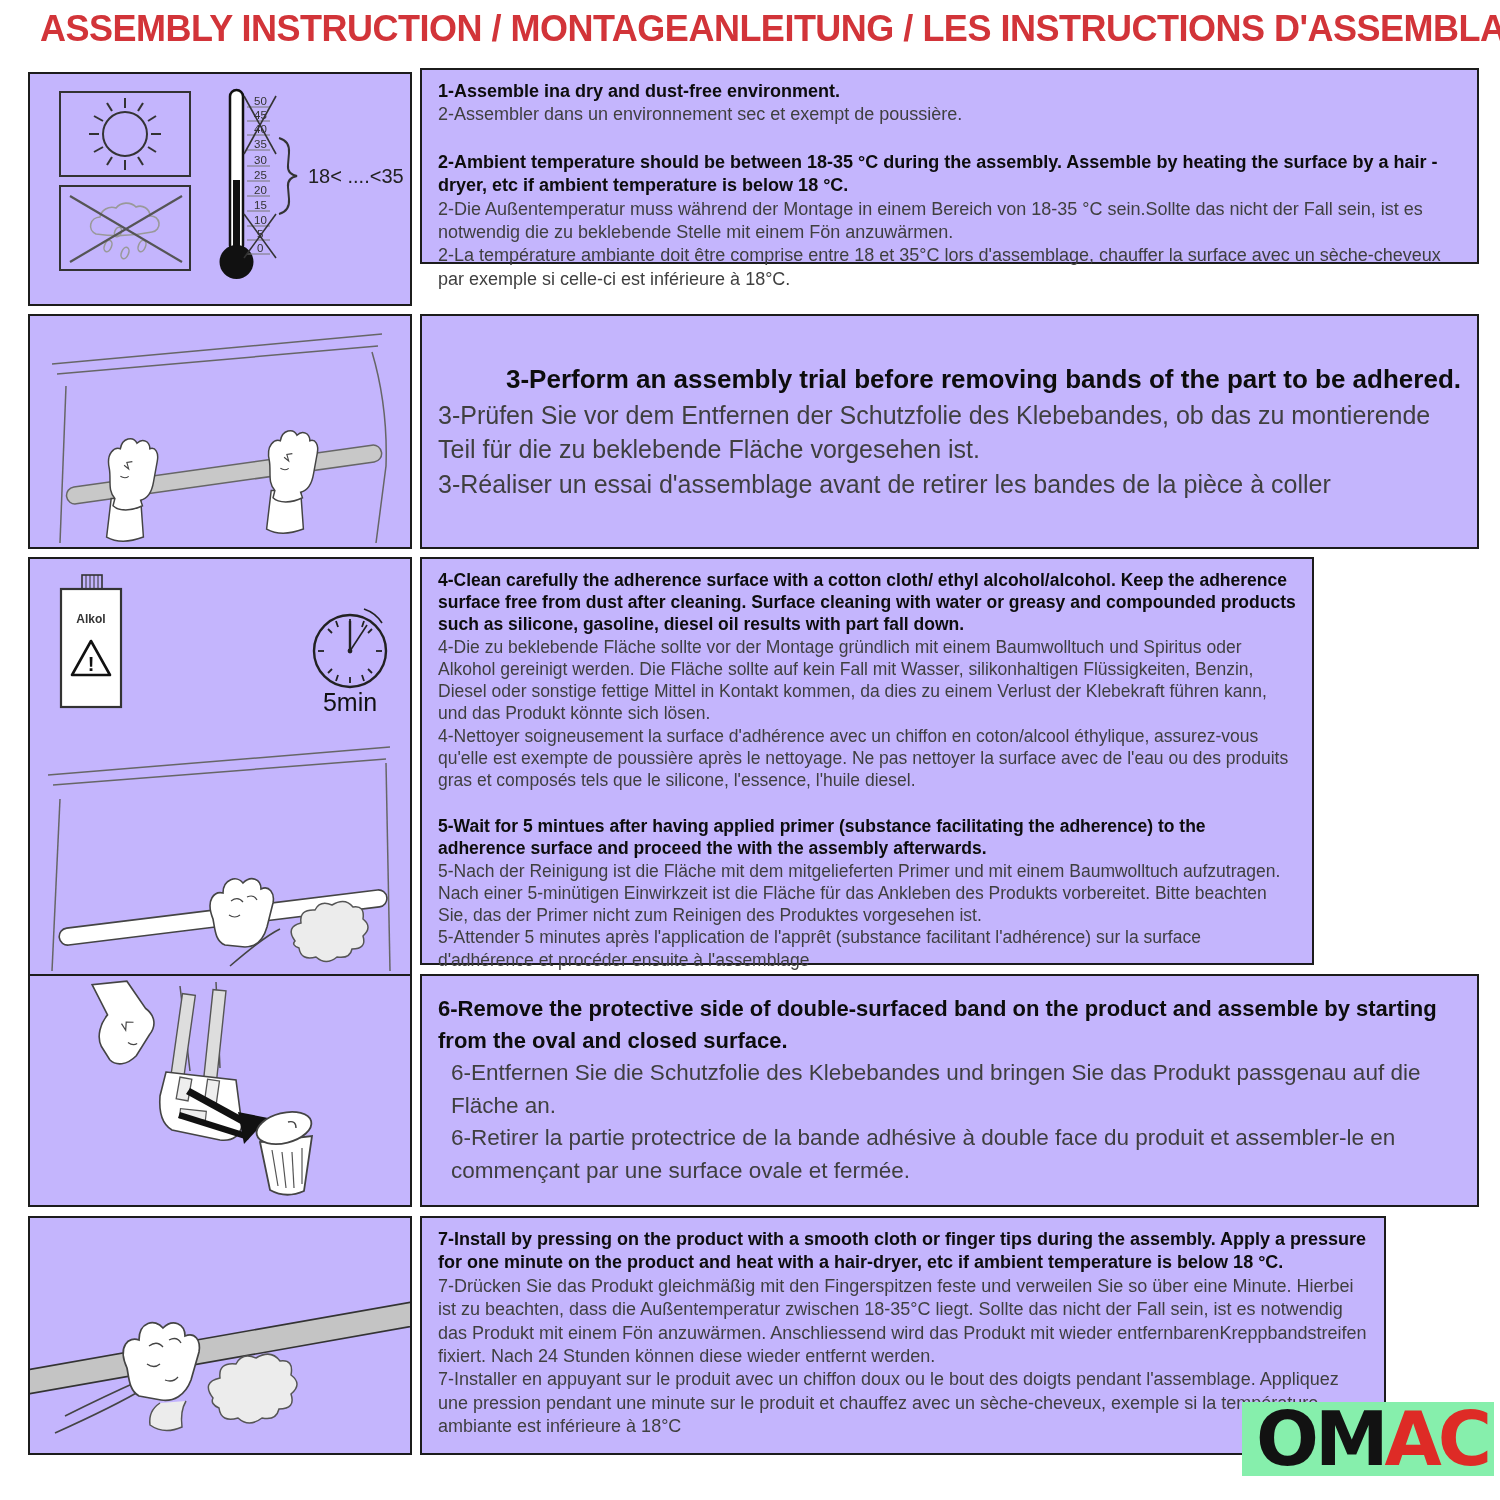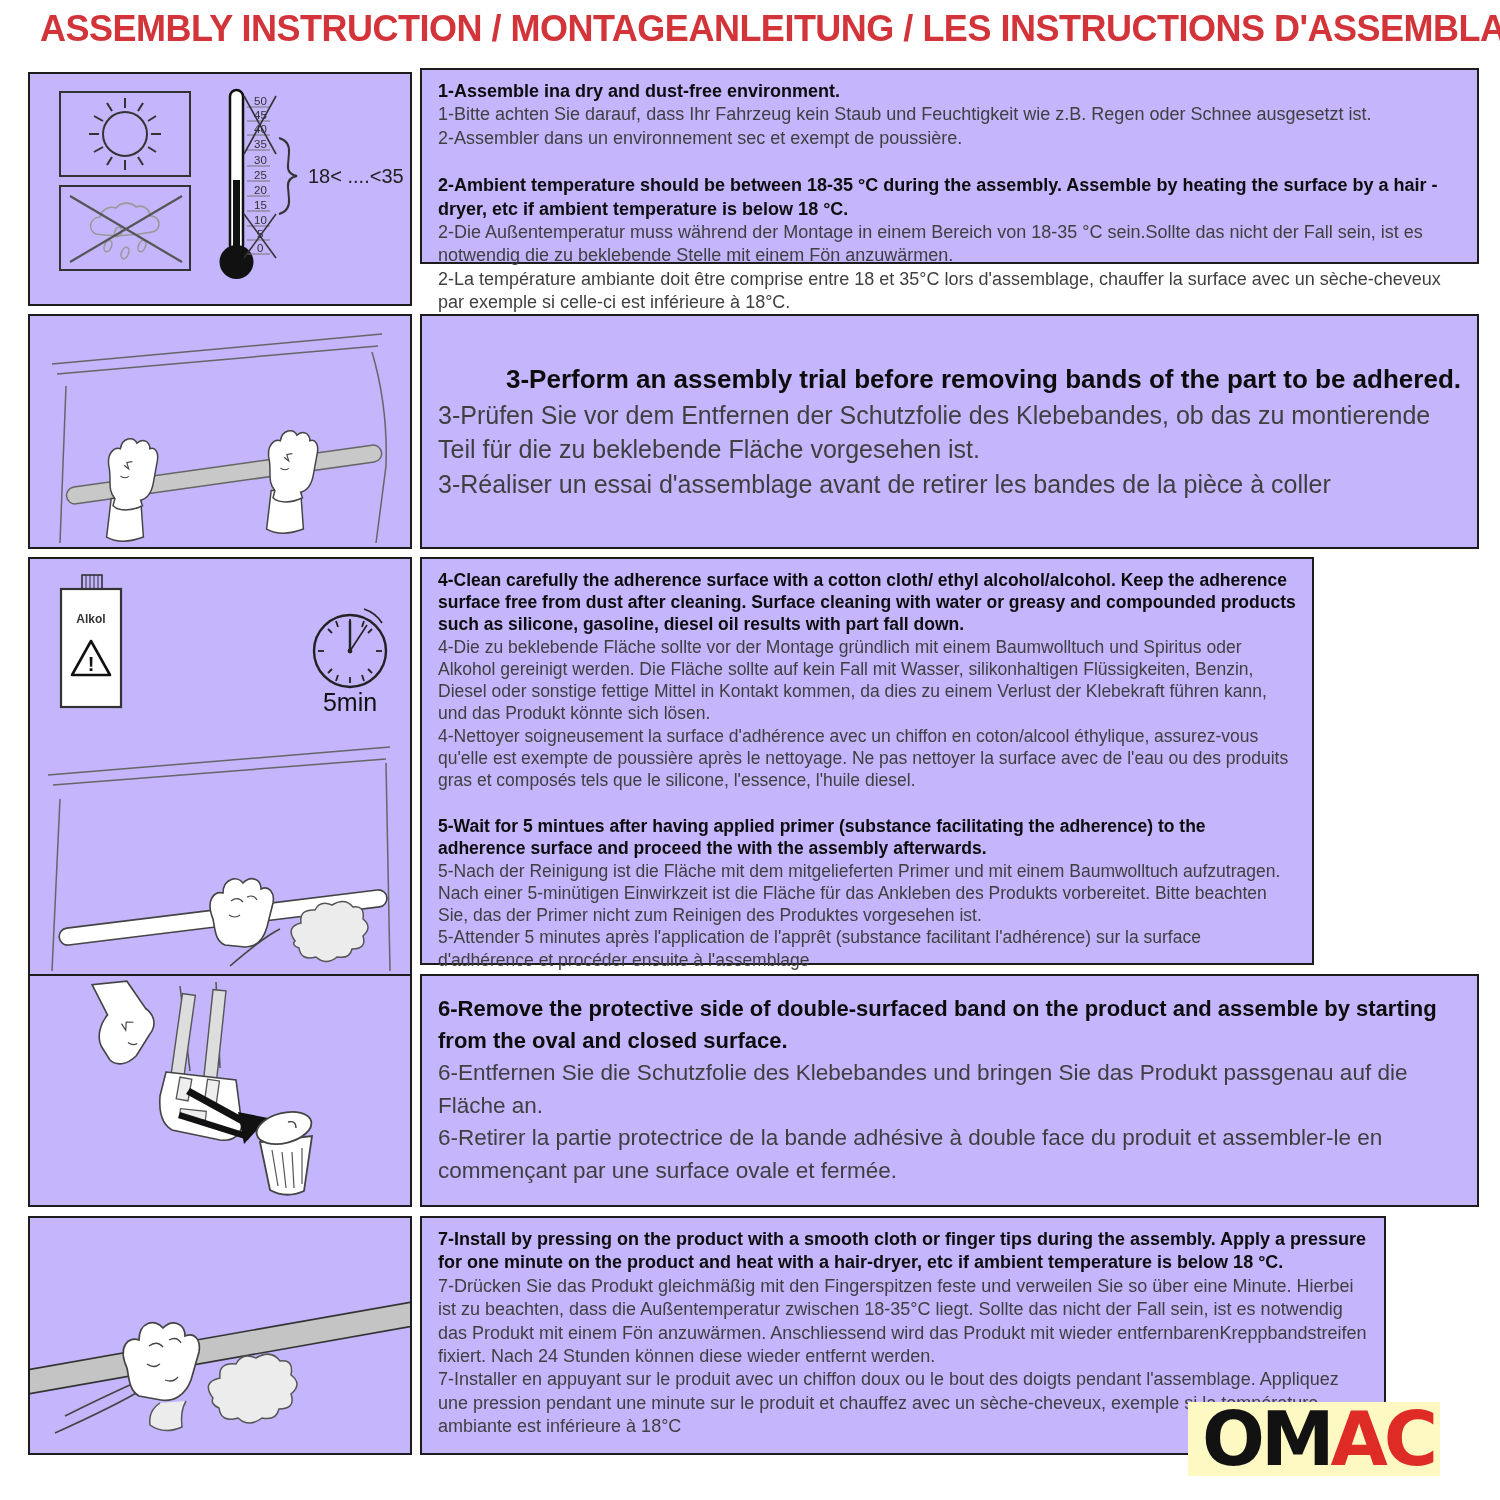--- a/index.html
+++ b/index.html
@@ -21,25 +21,25 @@
   .textbox { padding:10px 16px; }
   .center-v { display:flex; flex-direction:column; justify-content:center; }
   p { margin:0; }
   .en { font-weight:bold; color:#0d0d0d; }
   .tr { font-weight:normal; color:#3f3f3f; }
   .size-s p { font-size:18px; line-height:1.3; }
   .size-xs p { font-size:17.5px; line-height:1.27; }
   .size-l .en { font-size:26px; line-height:1.38;text-align:right; }
   .size-l .tr { font-size:25px; line-height:1.38; }
   .size-m .en { font-size:22px; line-height:1.45; }
-  .size-m .tr { font-size:22.5px; line-height:1.45; }
+  .size-m .tr { font-size:22.5px; line-height:1.45;margin-left:13px; }
   .tblock + .tblock { margin-top:24px; }
   .logo {
-    position:absolute; left:1188px; top:1402px; z-index:5;
-    background:#fef9c3; padding:0 6px 0 14px;
+    position:absolute; left:1242px; top:1402px; z-index:5;
+    background:#86efac; padding:0 6px 0 14px;
     font-family:"DejaVu Sans", sans-serif; font-weight:bold;
     font-size:74px; letter-spacing:-4px; line-height:1; white-space:nowrap;
   }
   .logo .lb { color:#121212; }
   .logo .lr { color:#de2b26; }
   svg text { font-family:"Liberation Sans", sans-serif; }
 </style>
 </head>
 <body>
 
@@ -122,21 +122,20 @@
         </g>
         <path d="M249,64 q11,3 10,15 l-1,12 q-1,9 9,11 q-10,2 -9,11 l1,12 q1,12 -10,15" fill="none" stroke="#333" stroke-width="2"></path>
         <text x="278" y="109" font-size="20" fill="#222">18&lt; ....&lt;35 C</text>
       </g>
     </svg>
   </div>
 
   <div class="box textbox size-s" style="left:420px; top:68px; width:1059px; height:196px;">
     <div class="tblock">
       <p class="en">1-Assemble ina dry and dust-free environment.</p>
-      <p class="tr">1-Bitte achten Sie darauf, dass Ihr Fahrzeug kein Staub und Feuchtigkeit wie z.B. Regen oder Schnee ausgesetzt ist.</p>
       <p class="tr">2-Assembler dans un environnement sec et exempt de poussière.</p>
     </div>
     <div class="tblock">
       <p class="en">2-Ambient temperature should be between 18-35 °C  during the assembly. Assemble by heating the surface by a hair -dryer, etc if ambient temperature is below 18 °C.</p>
       <p class="tr">2-Die Außentemperatur muss während der Montage in einem Bereich von 18-35 °C  sein.Sollte das nicht der Fall sein, ist es notwendig die zu beklebende Stelle mit einem Fön anzuwärmen.</p>
       <p class="tr">2-La température ambiante doit être comprise entre 18 et 35°C lors d'assemblage, chauffer la surface avec un sèche-cheveux par exemple si celle-ci est inférieure à 18°C.</p>
     </div>
   </div>
 
   <div class="box illu" style="left:28px; top:314px; width:384px; height:235px;">

